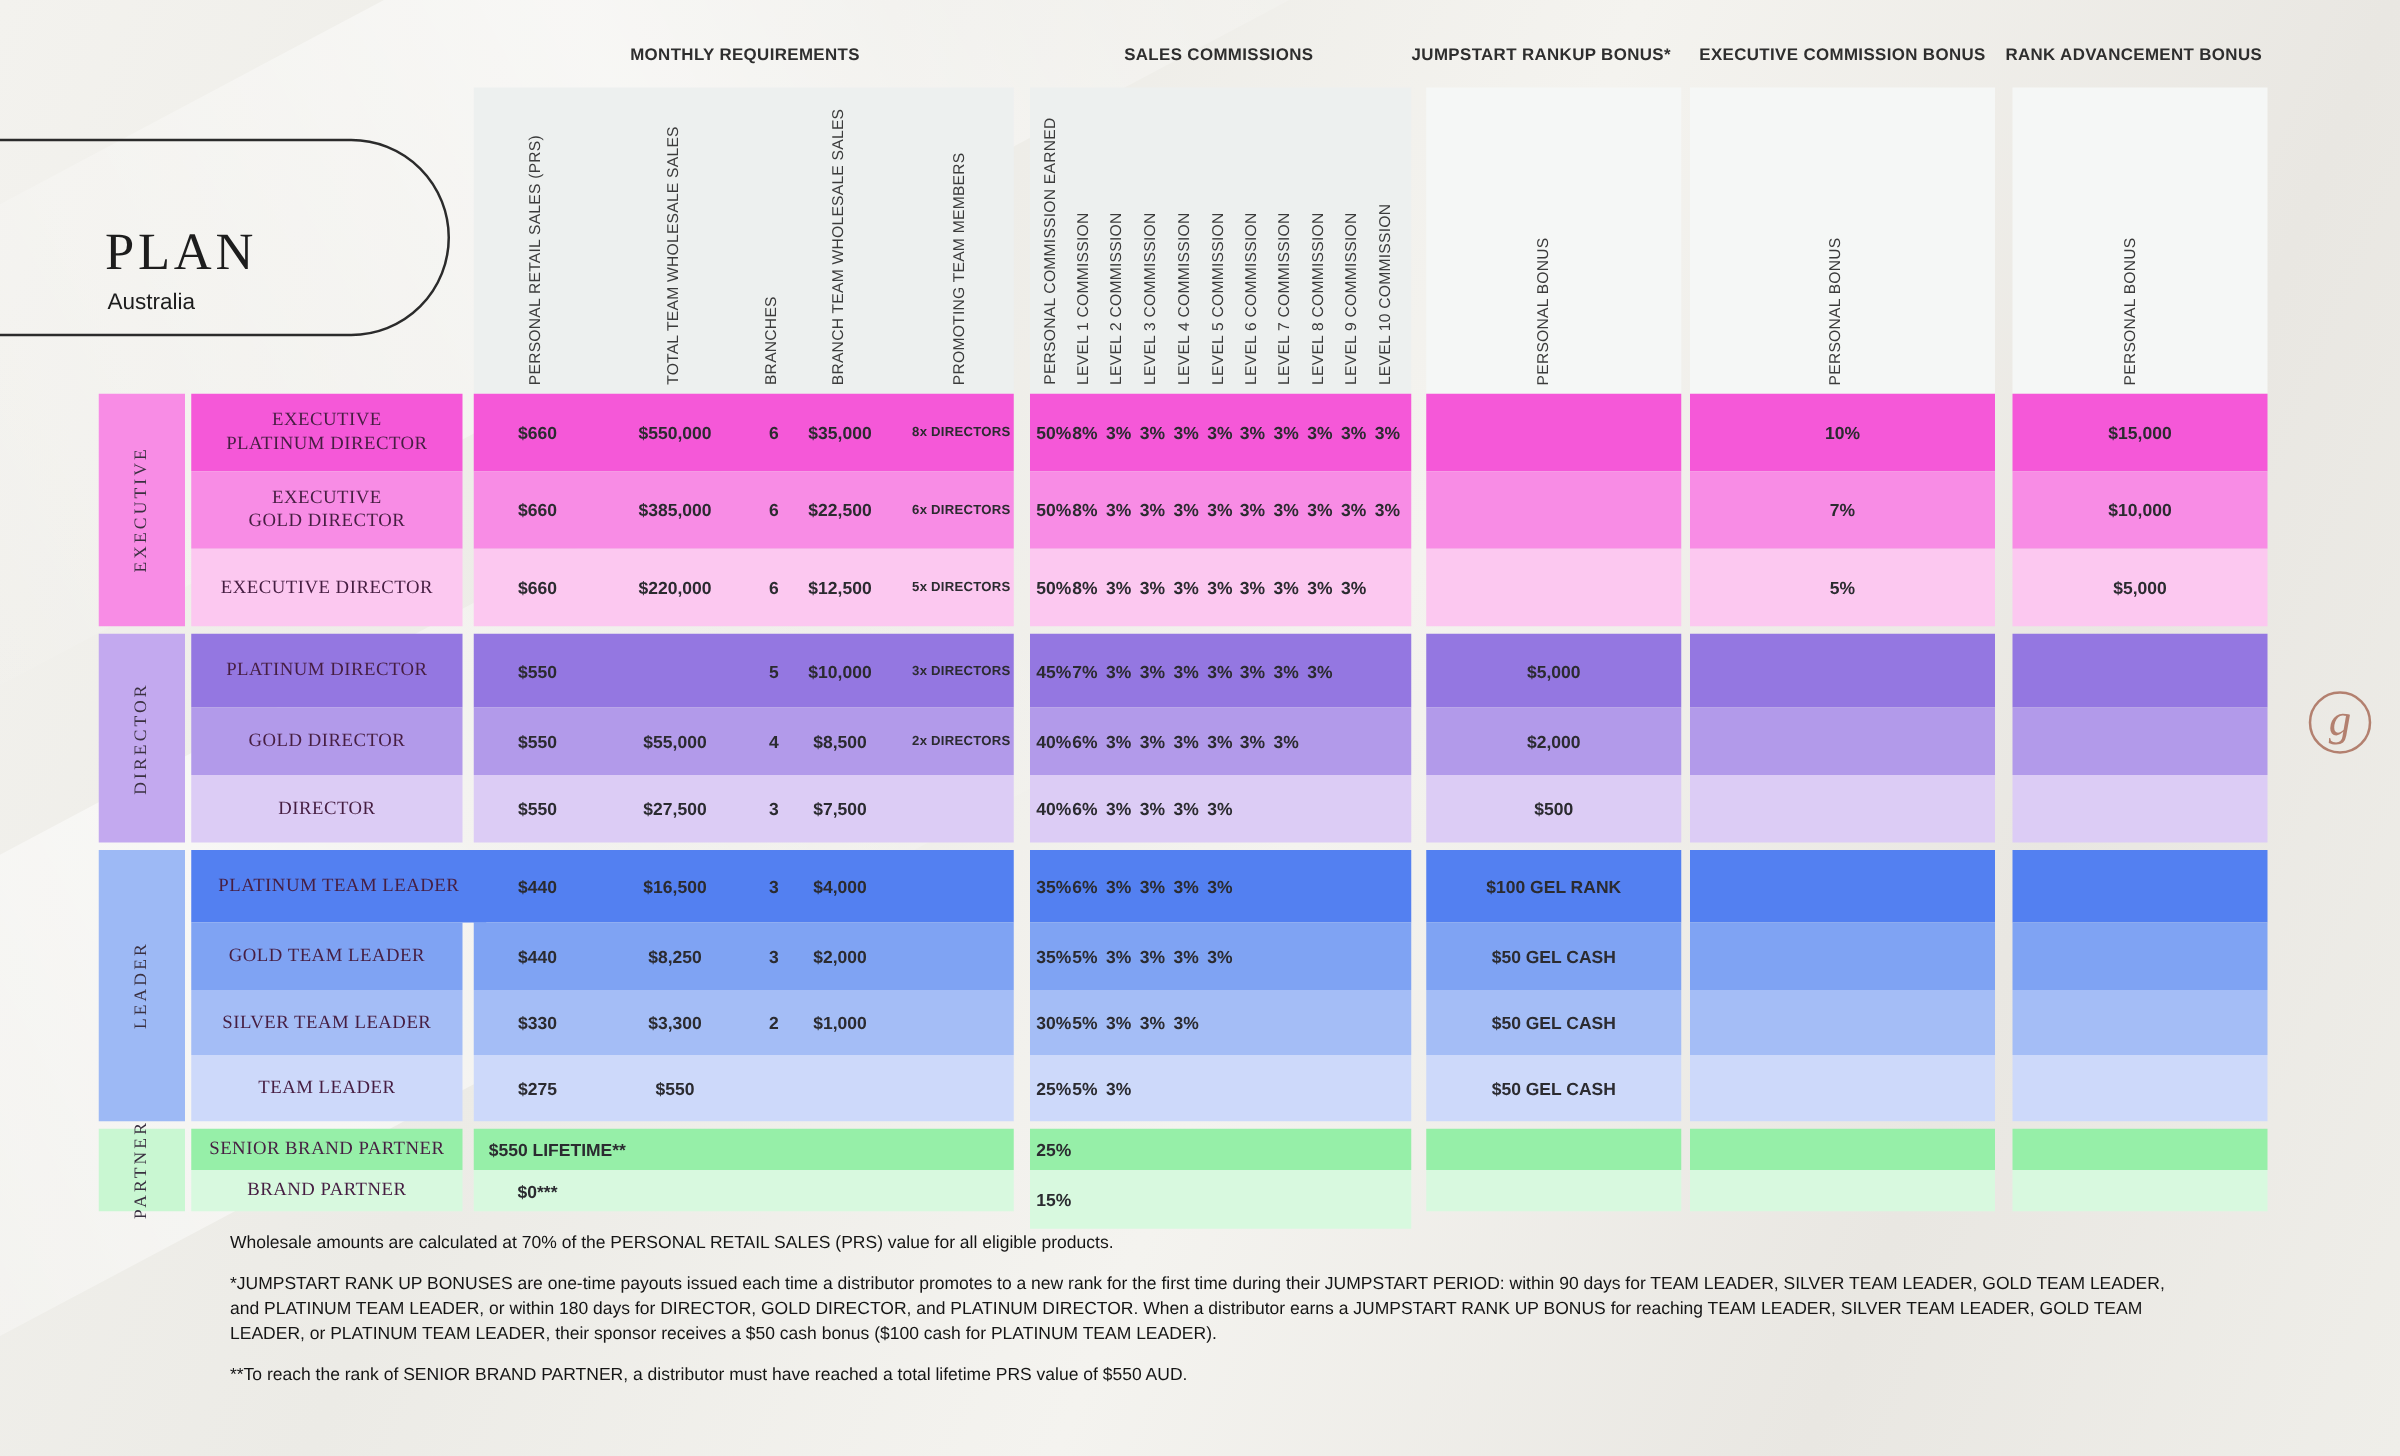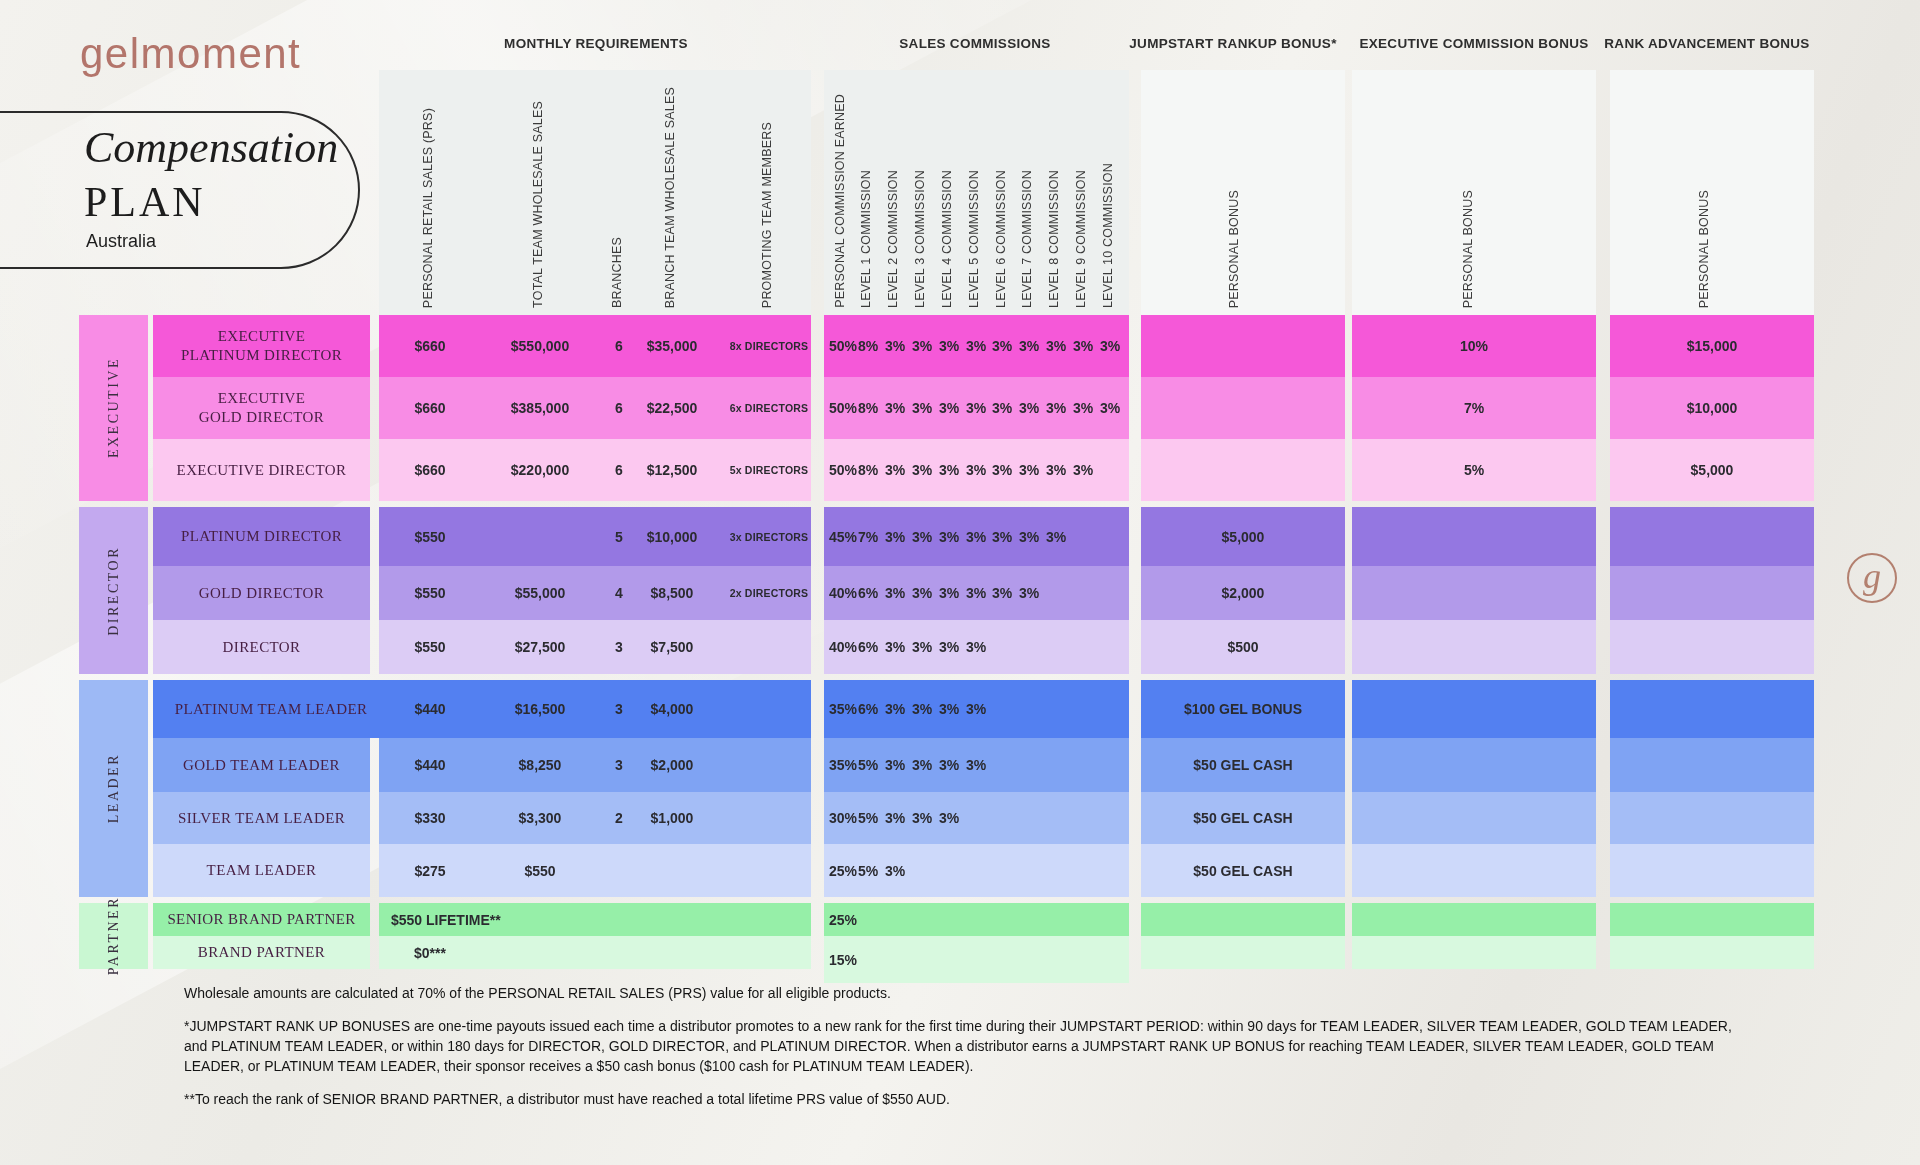--- a/index.html
+++ b/index.html
@@ -38,24 +38,22 @@
     display:flex;align-items:center;justify-content:center;font-family:"Liberation Serif",serif;font-style:italic;
     font-size:36px;color:#b3806f;padding-bottom:4px;box-sizing:border-box;}
 </style>
 </head>
 <body>
 
 <div class="canvas">
   <div class="streak" style="left:-200px;top:-80px;"></div>
   <div class="streak" style="left:-500px;top:600px;"></div>
 
-  <div class="logo">gelmoment</div>
 
   <div class="planbox"></div>
-  <div class="plan-italic">Compensation</div>
   <div class="plan-caps">PLAN</div>
   <div class="plan-region">Australia</div>
 
   <div class="group-title" style="left:596px">MONTHLY REQUIREMENTS</div>
   <div class="group-title" style="left:975px">SALES COMMISSIONS</div>
   <div class="group-title" style="left:1233px">JUMPSTART RANKUP BONUS*</div>
   <div class="group-title" style="left:1474px">EXECUTIVE COMMISSION BONUS</div>
   <div class="group-title" style="left:1707px">RANK ADVANCEMENT BONUS</div>
 
   <div class="band band-dark" style="left:379px;width:432px;"></div>
@@ -251,21 +249,21 @@
         <div class="val" style="left:293px;">$4,000</div>
       </div>
       <div class="cell" style="left:824px;top:680px;width:305px;height:58px;background:#5380f1;">
         <div class="val-left" style="left:5px;">35%</div>
         <div class="val" style="left:44px;">6%</div>
         <div class="val" style="left:71px;">3%</div>
         <div class="val" style="left:98px;">3%</div>
         <div class="val" style="left:125px;">3%</div>
         <div class="val" style="left:152px;">3%</div>
       </div>
-      <div class="cell center-val" style="left:1141px;top:680px;width:204px;height:58px;background:#5380f1;">$100 GEL BONUS</div>
+      <div class="cell center-val" style="left:1141px;top:680px;width:204px;height:58px;background:#5380f1;">$100 GEL RANK</div>
       <div class="cell center-val" style="left:1352px;top:680px;width:244px;height:58px;background:#5380f1;"></div>
       <div class="cell center-val" style="left:1610px;top:680px;width:204px;height:58px;background:#5380f1;"></div>
       <div class="cell rank-cell" style="left:153px;top:738px;width:217px;height:54px;background:#7fa3f3;">
         <div>GOLD TEAM LEADER</div>
       </div>
       <div class="cell" style="left:379px;top:738px;width:432px;height:54px;background:#7fa3f3;">
         <div class="val" style="left:51px;">$440</div>
         <div class="val" style="left:161px;">$8,250</div>
         <div class="val" style="left:240px;">3</div>
         <div class="val" style="left:293px;">$2,000</div>

